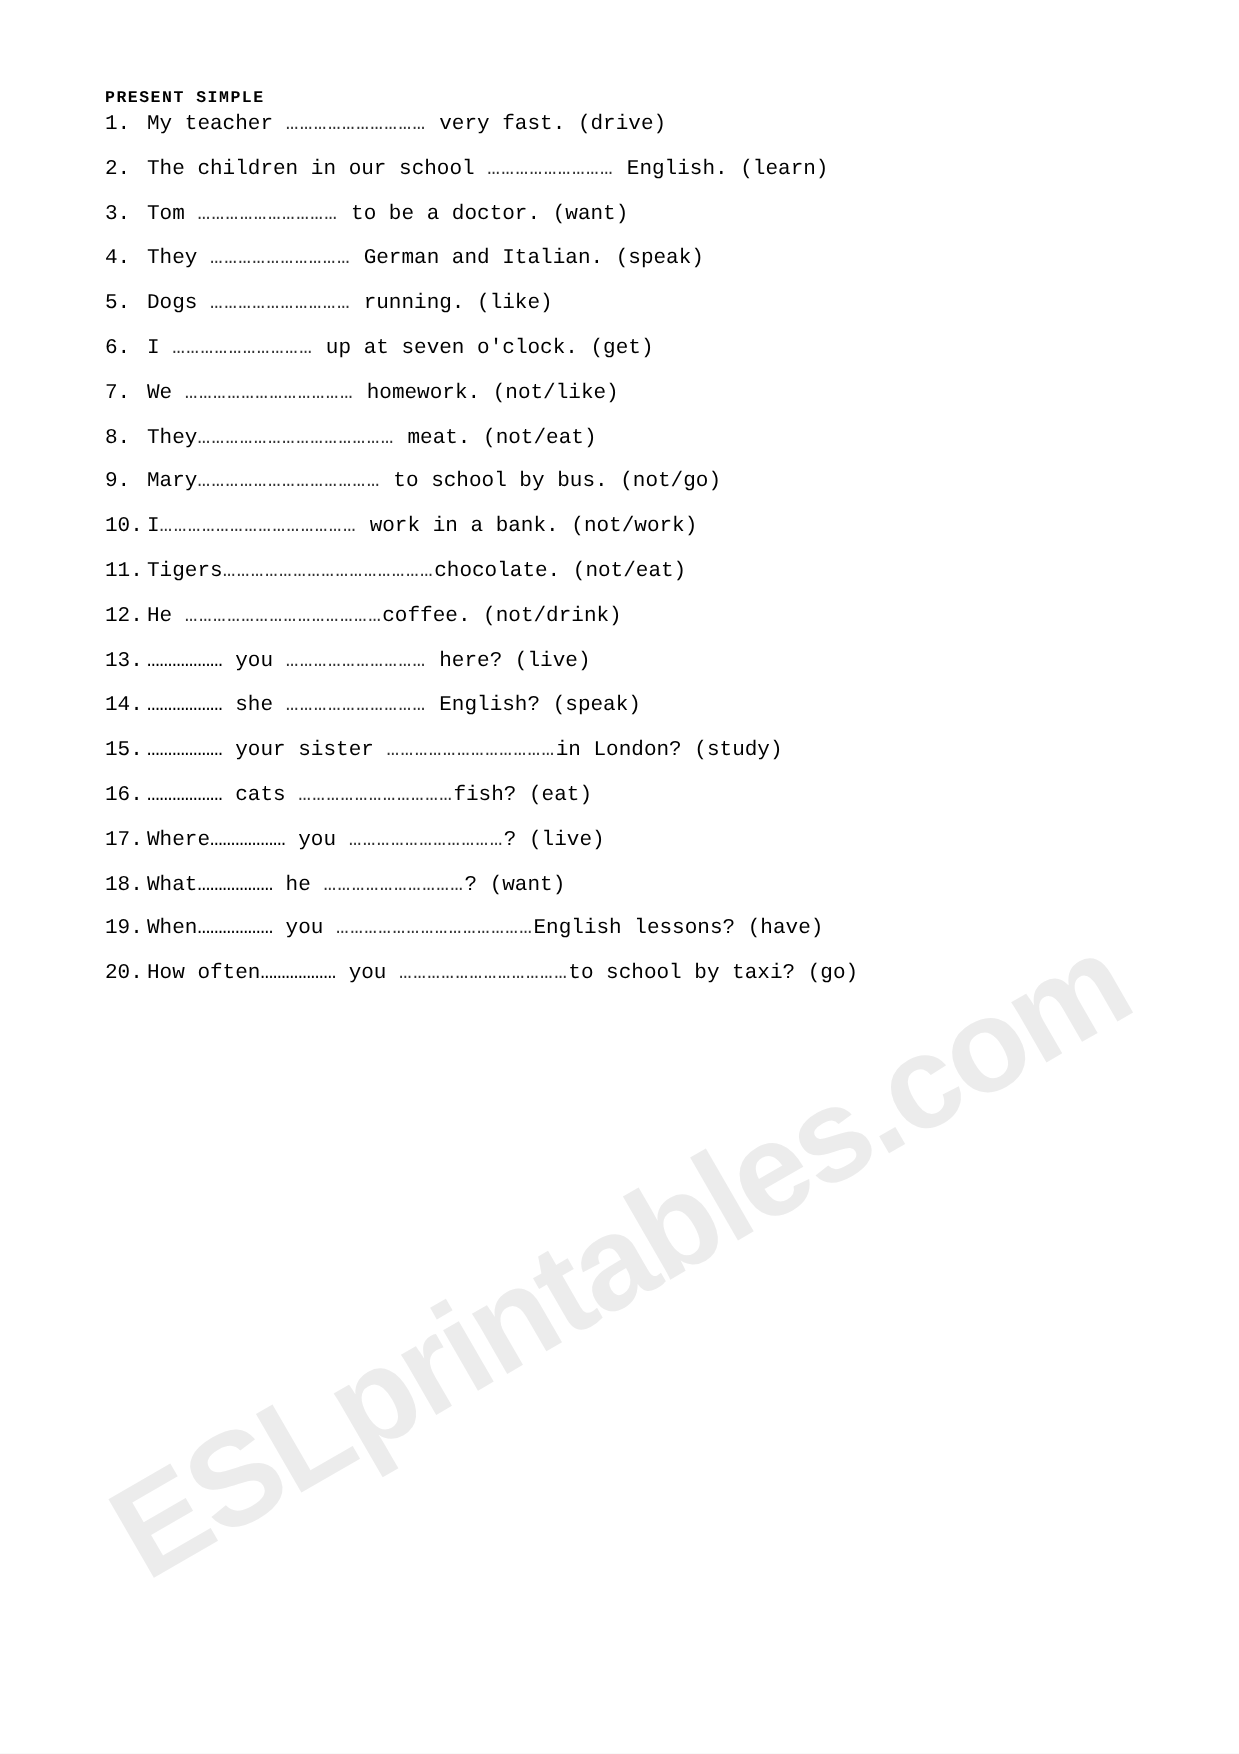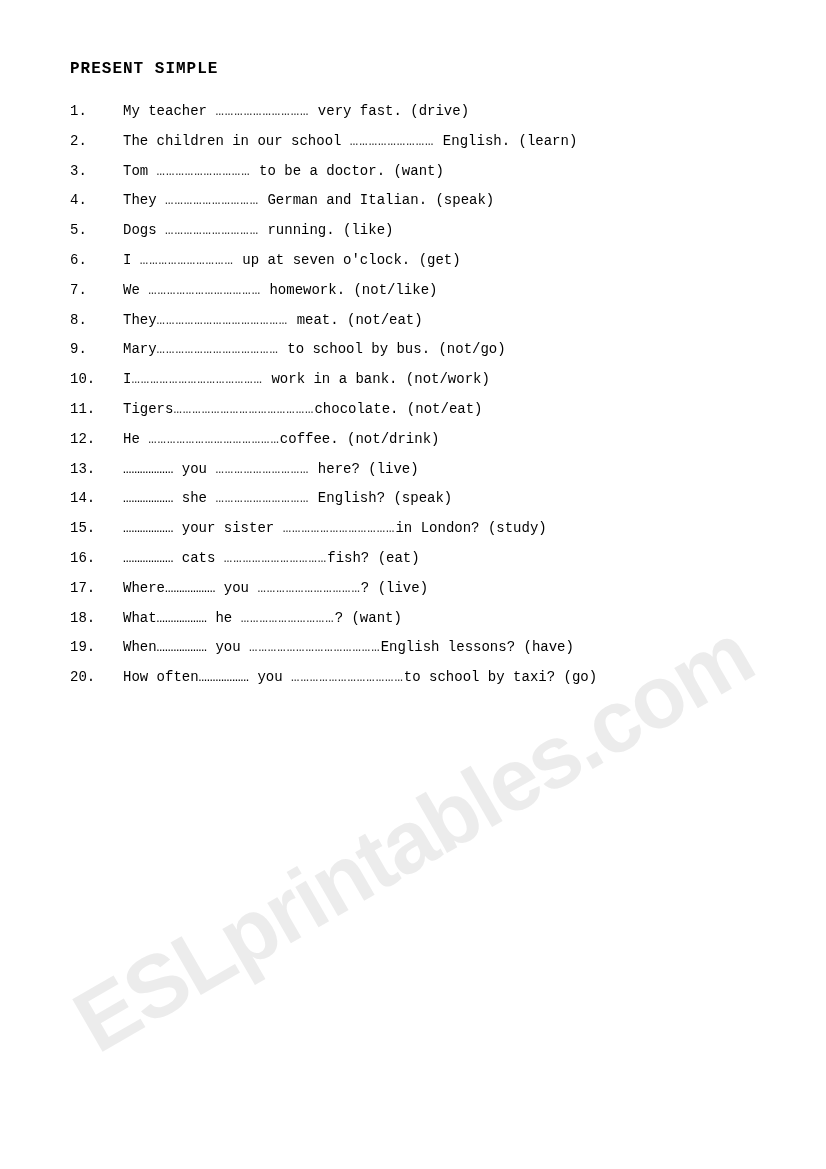--- a/index.html
+++ b/index.html
@@ -34,23 +34,22 @@
       font-size: 88px;
       font-weight: bold;
       color: rgba(180, 180, 180, 0.25);
       white-space: nowrap;
       pointer-events: none;
       font-family: Arial, sans-serif;
       letter-spacing: -2px;
     }
 
     .title {
-      font-size: 16px;
+      font-size: 11px;
       font-weight: bold;
-      margin-bottom: 22px;
       font-family: 'Courier New', Courier, monospace;
       letter-spacing: 1px;
     }
 
     .exercise-list {
       list-style: none;
       counter-reset: item;
     }
 
     .exercise-list li {
@@ -65,21 +64,20 @@
 
     .exercise-list li::before {
       content: counter(item) ".";
       min-width: 28px;
       display: inline-block;
       flex-shrink: 0;
     }
 
     .line-text {
       flex: 1;
-      margin-left: 25px;
     }
 
     .dots {
       display: inline;
       color: #333;
       letter-spacing: 1px;
     }
   </style>
 </head>
 <body>

